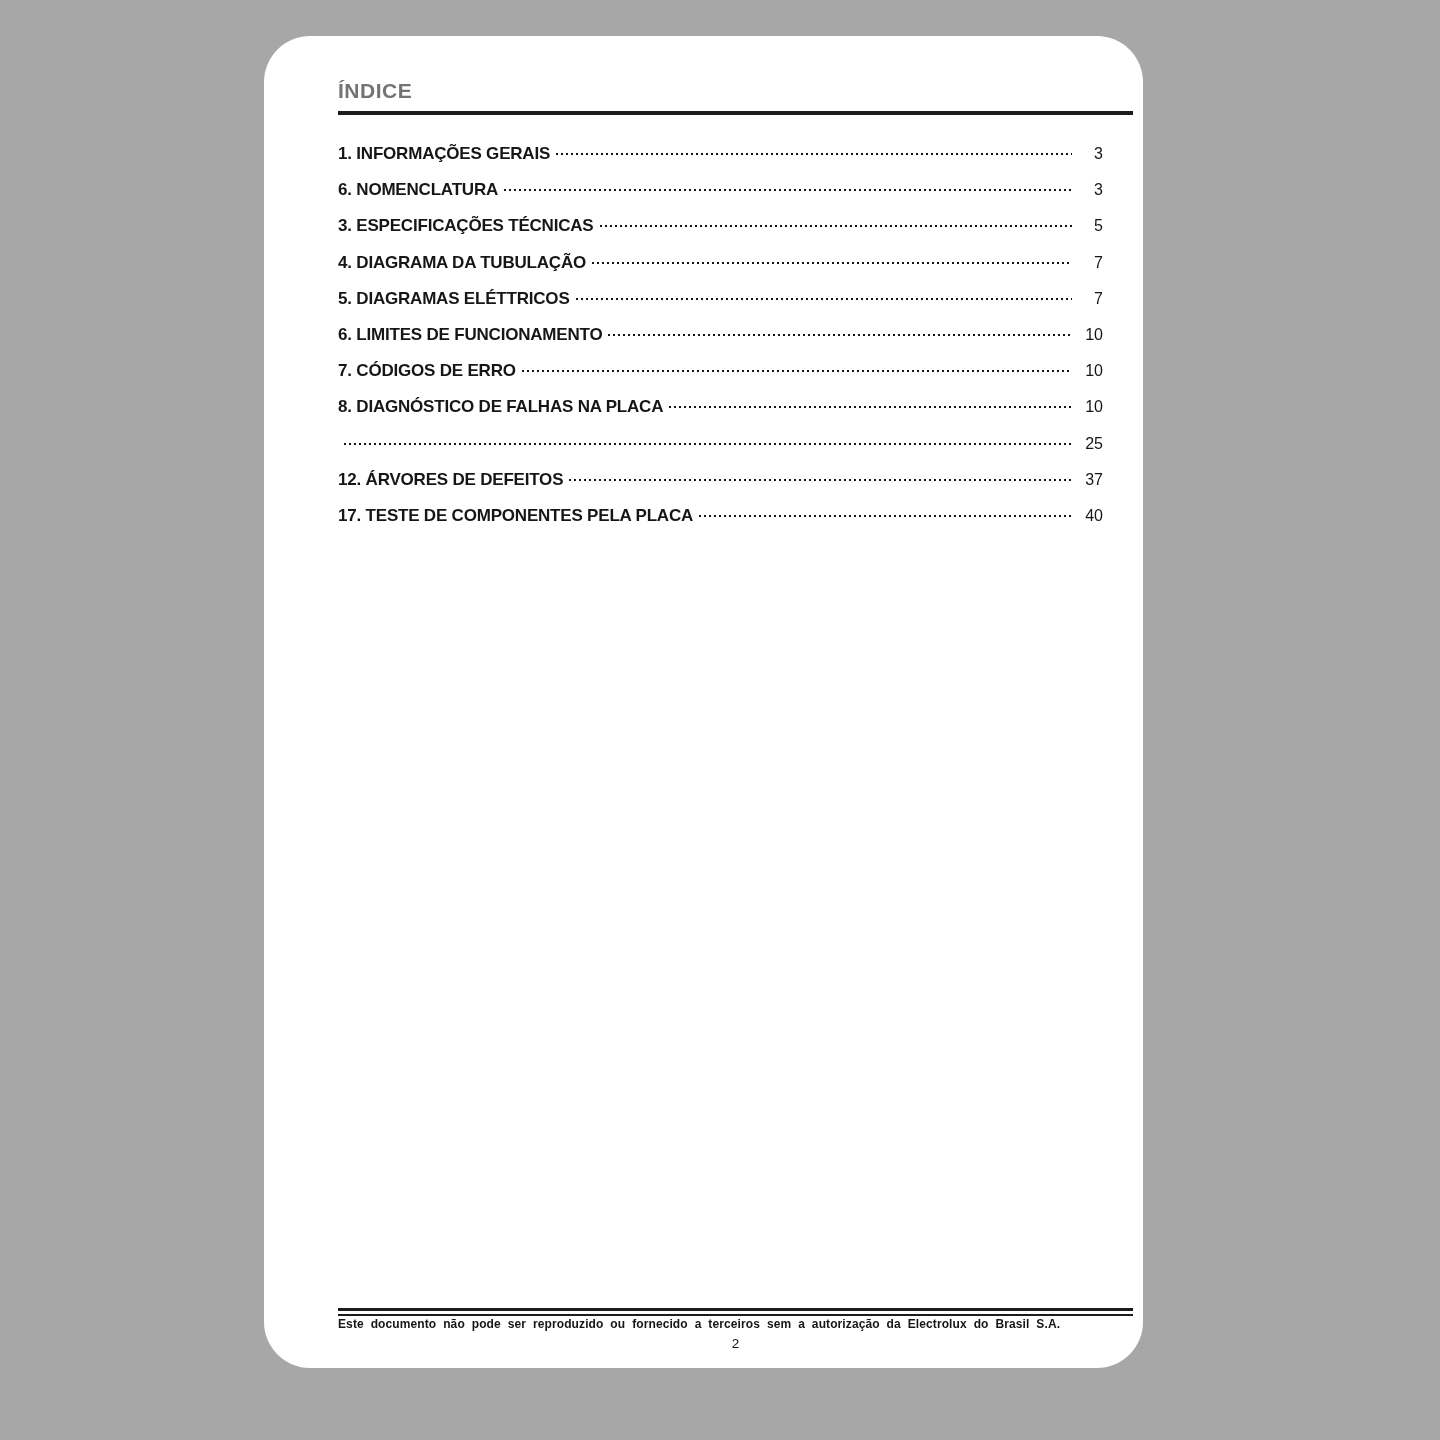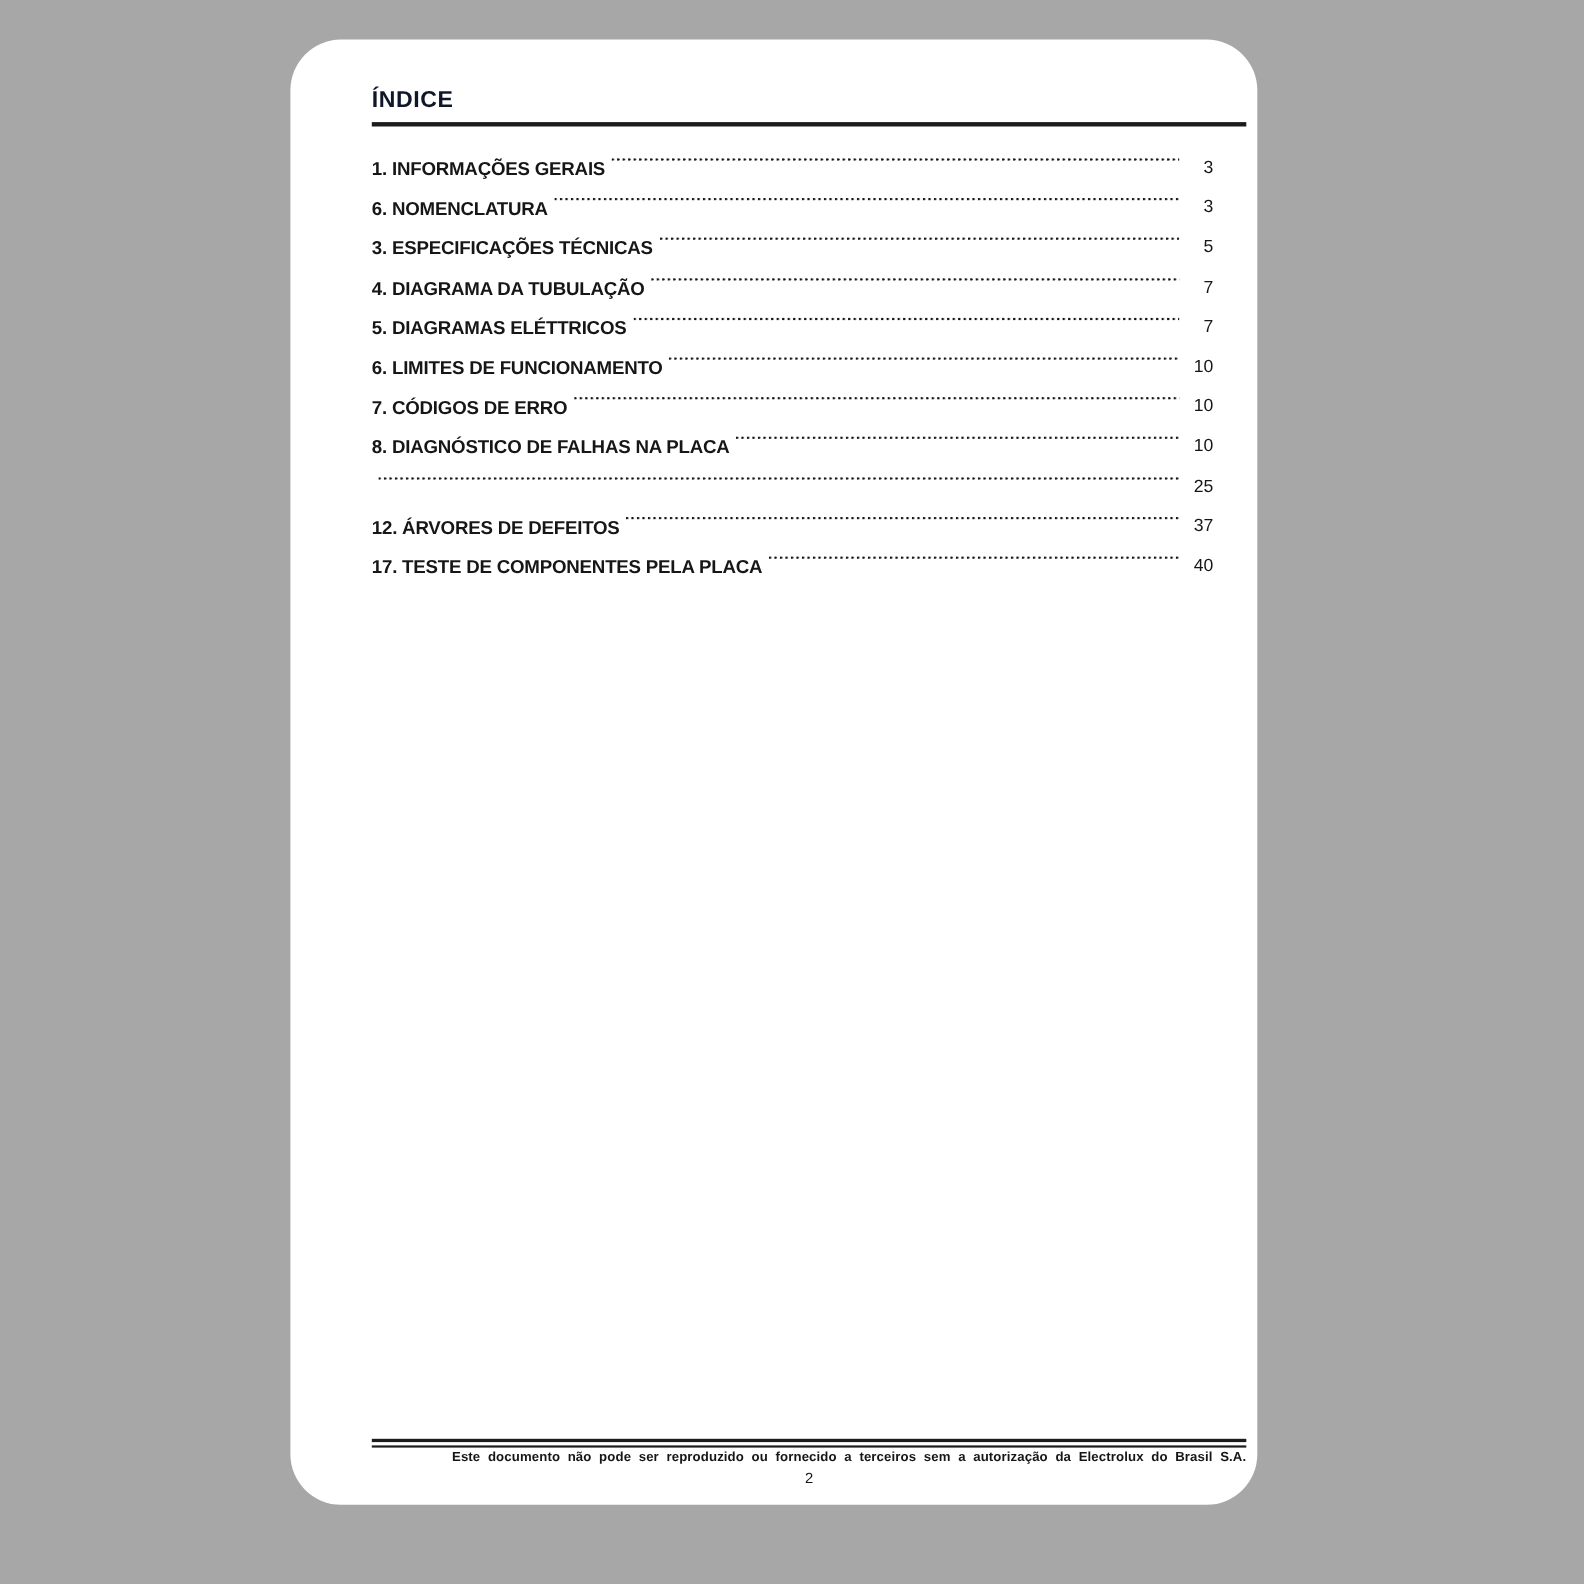--- a/index.html
+++ b/index.html
@@ -25,39 +25,39 @@
     border-radius: 46px;
   }
   .doc-title {
     position: absolute;
     left: 74px;
     top: 42px;
     font-size: 21px;
     font-weight: bold;
     letter-spacing: 0.5px;
     line-height: 26px;
-    color: #0f172a;
+    color: #737373;
   }
   .title-rule {
     position: absolute;
     left: 74px;
     right: 10px;
     top: 75px;
     height: 4px;
     background: #1c1c1c;
   }
   .toc-list {
     position: absolute;
     left: 74px;
     right: 10px;
     top: 108px;
   }
   .toc-row {
     display: flex;
-    align-items: flex-start;
+    align-items: center;
     height: 20px;
     margin-bottom: 16.2px;
     padding-right: 30px;
   }
   .toc-label {
     font-size: 17px;
     font-weight: bold;
     white-space: nowrap;
     letter-spacing: -0.2px;
   }
@@ -85,21 +85,21 @@
     top: 1272px;
     height: 3px;
     border-top: 3px solid #1c1c1c;
     border-bottom: 2px solid #1c1c1c;
   }
   .footer-note {
     position: absolute;
     left: 74px;
     right: 10px;
     top: 1281px;
-    text-align: right;
+    text-align: left;
     font-size: 12px;
     font-weight: bold;
     word-spacing: 3.5px;
     letter-spacing: 0.1px;
     color: #161616;
   }
   .page-number {
     position: absolute;
     left: 74px;
     right: 10px;

